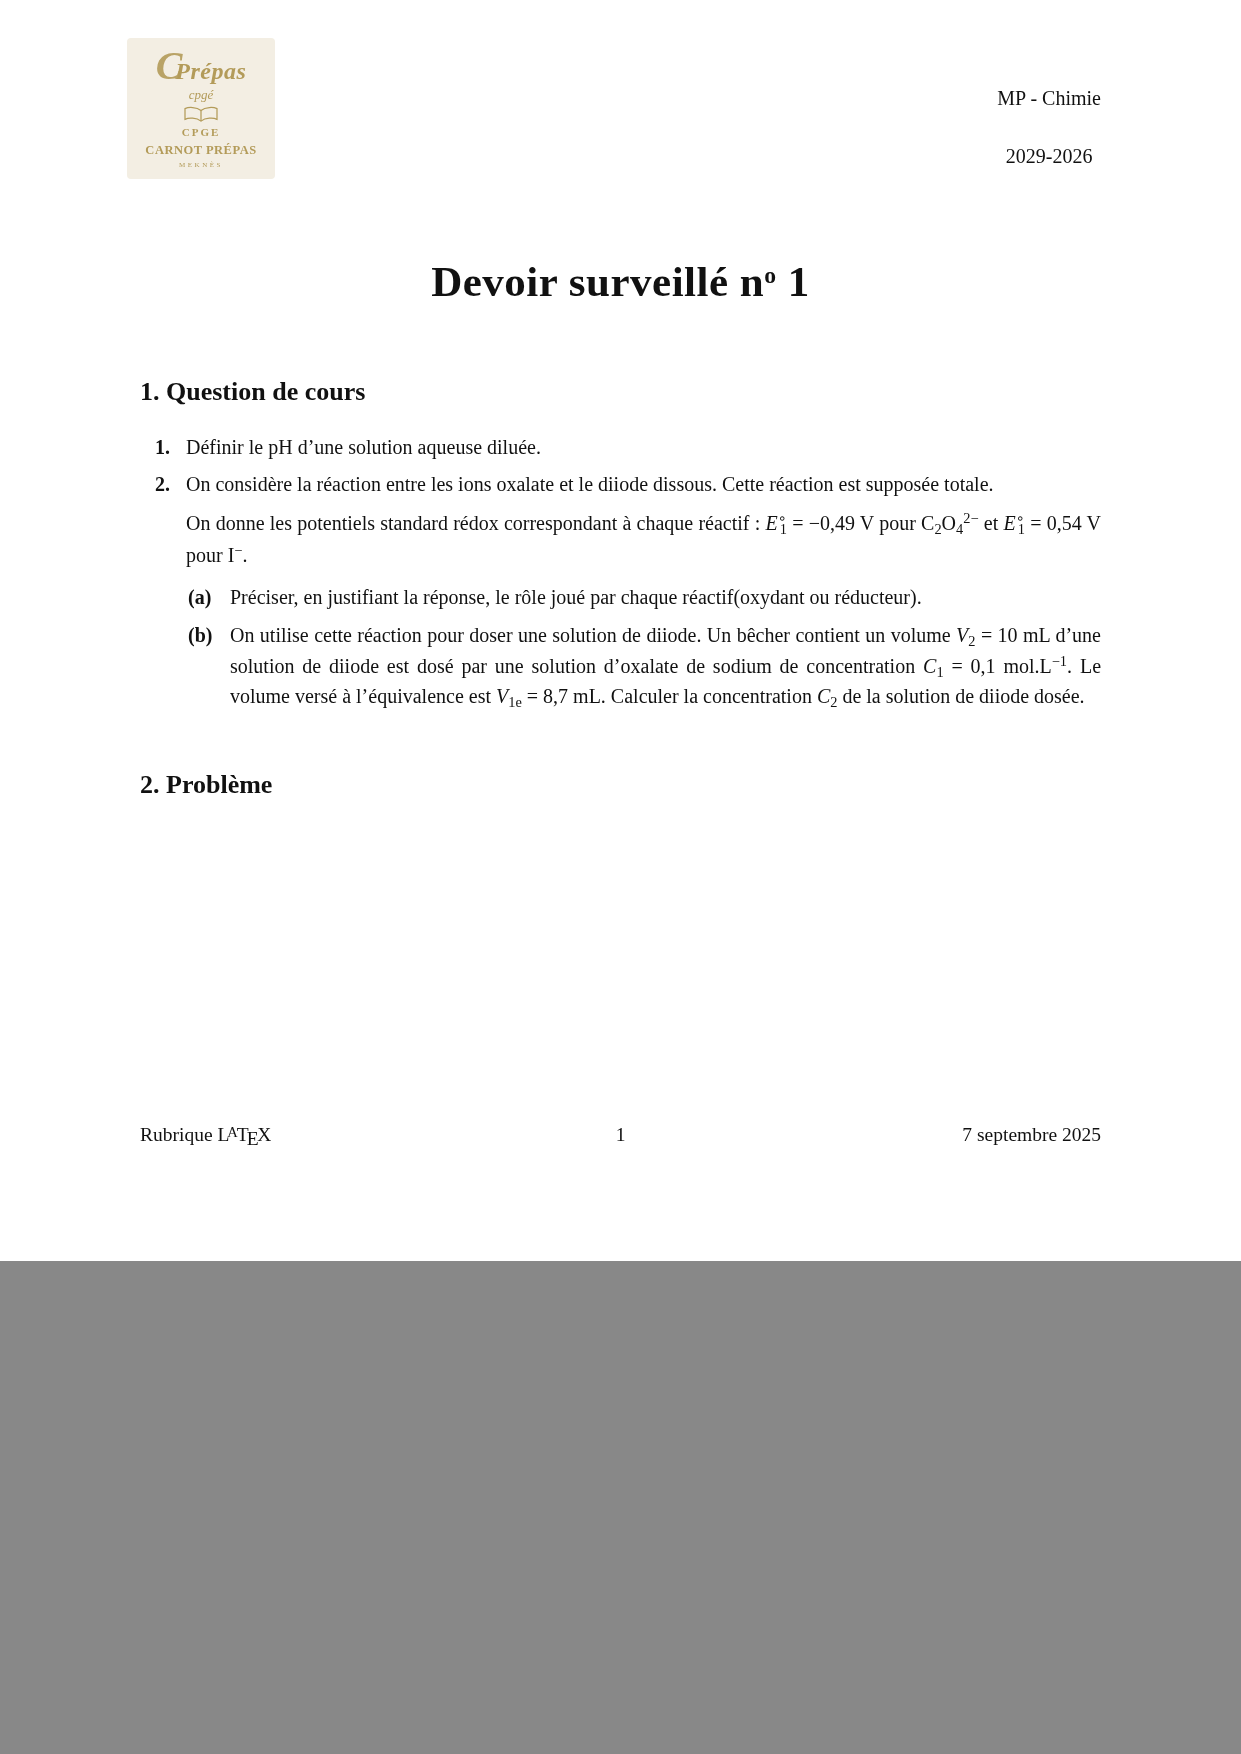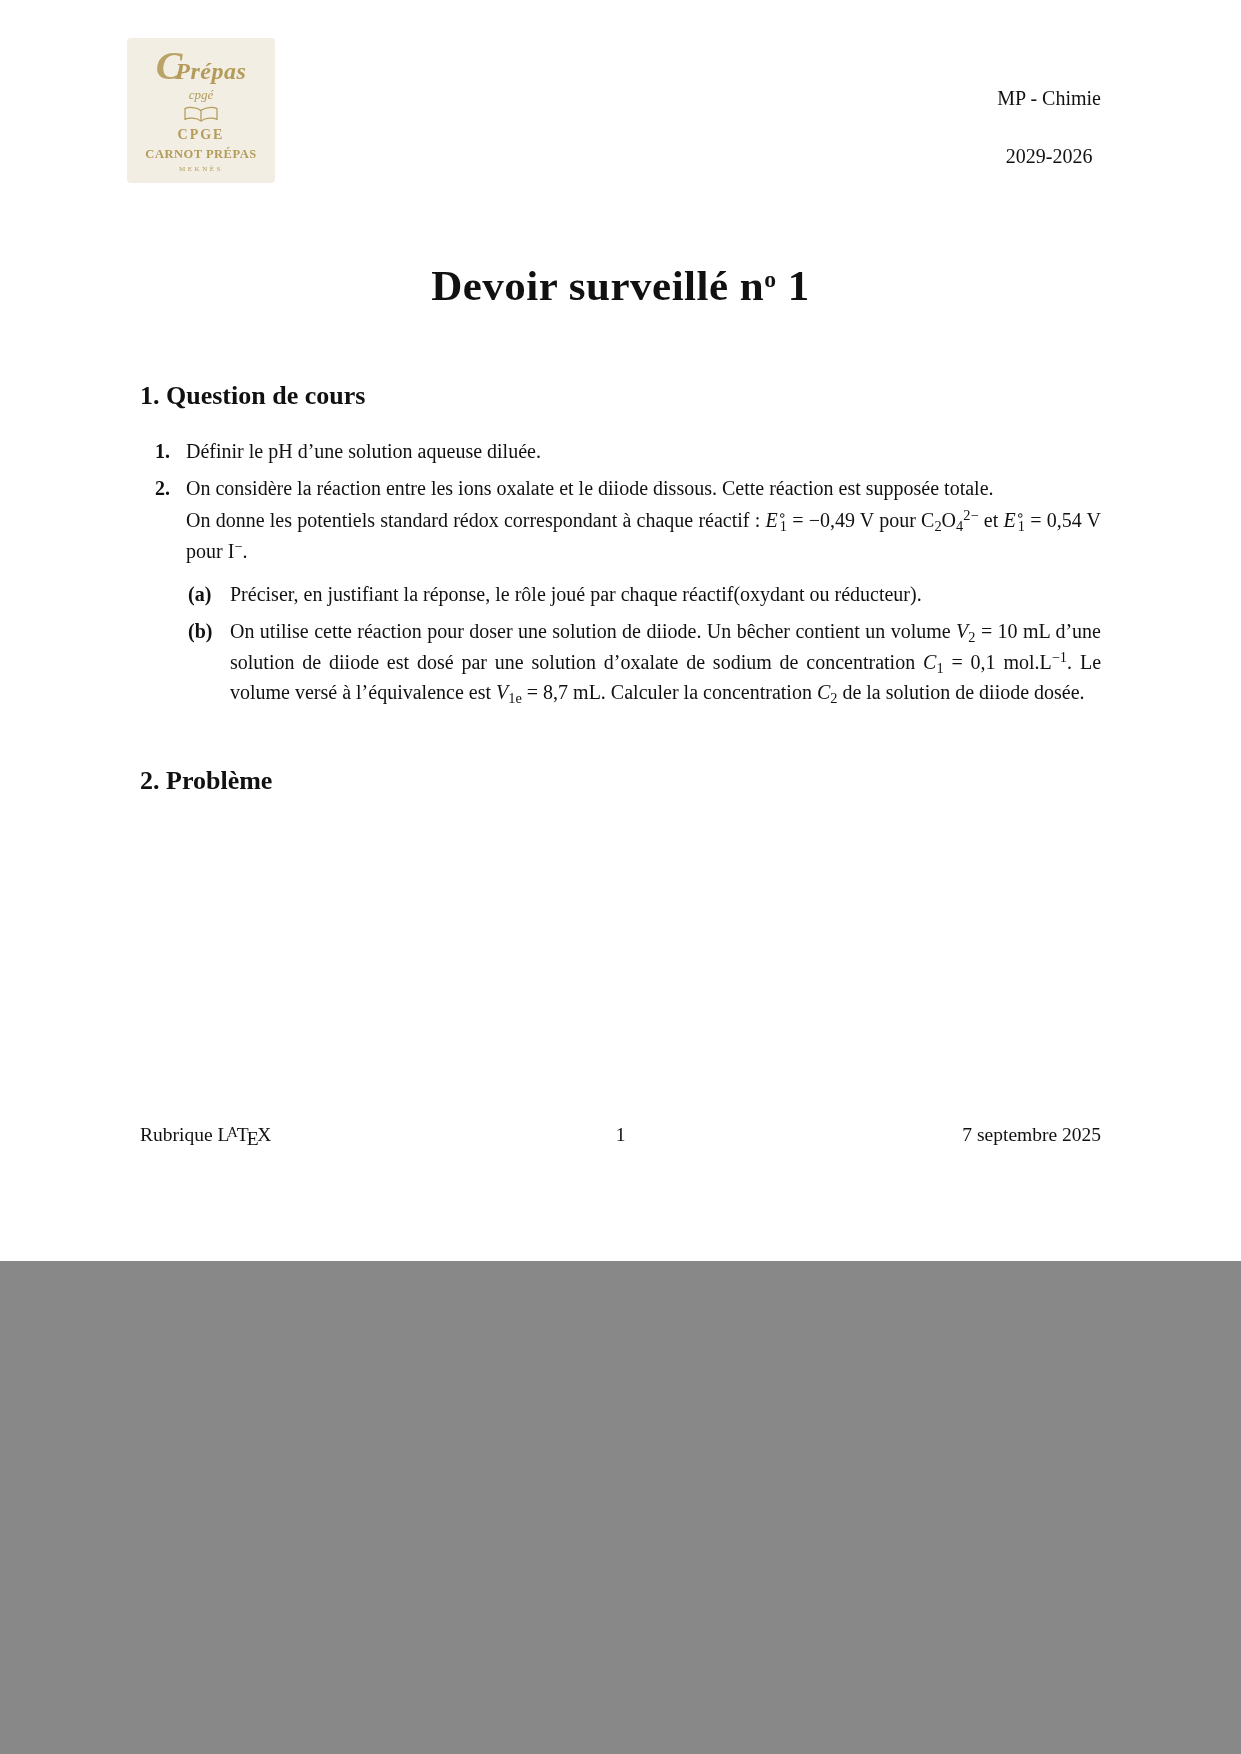--- a/index.html
+++ b/index.html
@@ -33,21 +33,21 @@
     align-items:center;
     padding:6px 4px 8px 4px;
     color:var(--gold, #b39b59);
     text-align:center;
   }
   .logo-script { font-style:italic; line-height:1; margin-top:2px; white-space:nowrap; }
   .logo-c { font-size:40px; font-style:italic; margin-right:-7px; font-weight:bold; opacity:.9; }
   .logo-prepas { font-size:24px; font-weight:bold; letter-spacing:.5px; }
   .logo-cpge-script { font-style:italic; font-size:13px; margin-top:0px; }
   .logo-book { margin-top:2px; }
-  .logo-cpge { font-size:14px; letter-spacing:2px; margin-top:3px; font-weight:bold; }
+  .logo-cpge { font-size:11px; letter-spacing:2px; margin-top:3px; font-weight:bold; }
   .logo-name { font-size:12.5px; font-weight:bold; letter-spacing:.5px; margin-top:1px; white-space:nowrap; }
   .logo-city { font-size:7px; letter-spacing:2.5px; margin-top:1px; }
   .header-right { text-align:center; font-weight:normal; padding-top:46px; }
   .header-course { font-size:20px; }
   .header-year { font-size:20px; margin-top:30px; }
   
   .doc-title {
     text-align:center;
     font-size:43px;
     font-weight:bold;
@@ -60,21 +60,21 @@
   .section-heading { font-size:26px; font-weight:bold; }
   .sh1 { margin-top:62px; }
   .sh2 { margin-top:46px; }
   .enum { margin-top:22px; margin-left:15px; }
   .enum-item { display:flex; margin-bottom:9px; }
   .enum-label { font-weight:bold; flex:none; width:31px; }
   .enum-body { flex:1; text-align:justify; }
   .subenum { margin-top:14px; margin-left:2px; }
   .subenum .enum-label { width:42px; }
   .equation { text-align:center; margin:12px 0 12px 0; }
-  .para { margin-top:2px; text-align:justify; }
+  .para { margin-top:10px; text-align:justify; }
   
   .sub { font-size:.72em; vertical-align:-.25em; }
   .sup { font-size:.72em; vertical-align:.5em; }
   .pl  { margin-left:-.48em; }
   .it  { font-style:italic; }
   
   .lA { font-size:.75em; vertical-align:.28em; margin-left:-.14em; margin-right:-.07em; }
   .lE { vertical-align:-.2em; margin-left:-.1em; margin-right:-.08em; }
   
   .footer {

